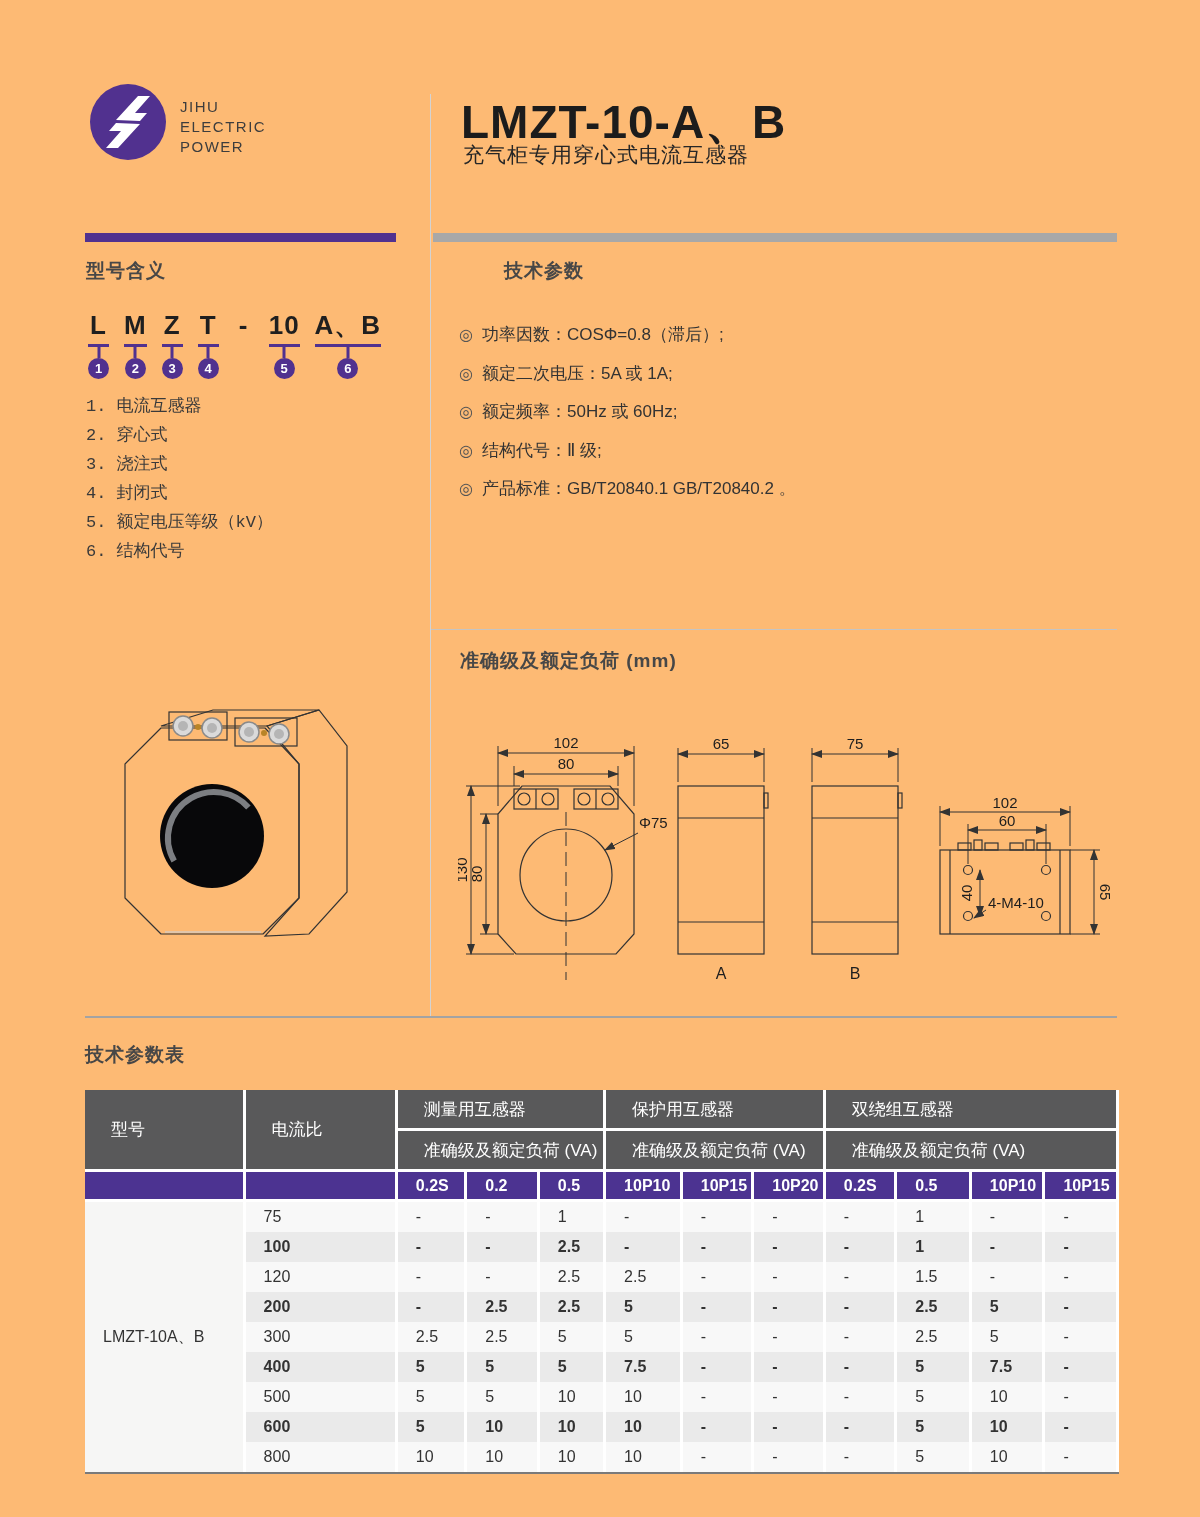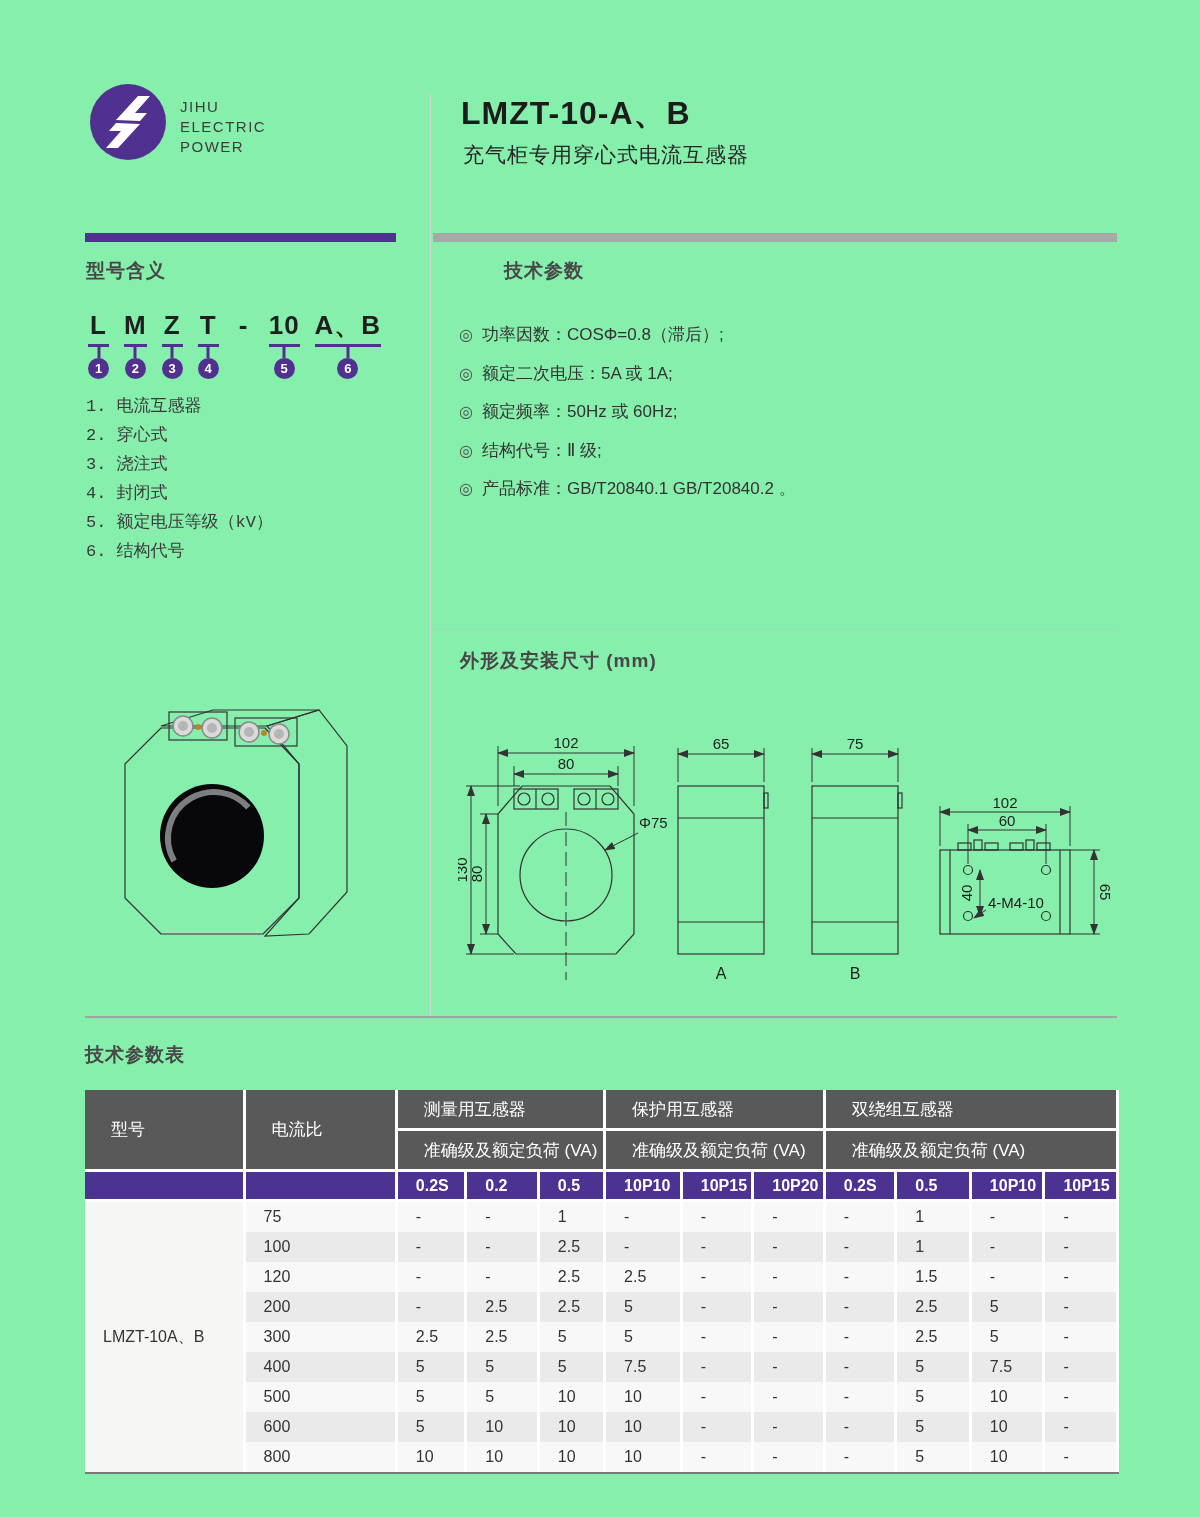--- a/index.html
+++ b/index.html
@@ -1,25 +1,25 @@
 <!DOCTYPE html>
 <html><head>
 <meta charset="utf-8">
 <style>
   * { margin:0; padding:0; box-sizing:border-box; }
   html,body { background:#ffffff; }
   body { font-family:"Liberation Sans","DejaVu Sans",sans-serif; color:#333; }
-  .page { position:relative; width:1200px; height:1517px; background:#86efac; overflow:hidden; }
+  .page { position:relative; width:1200px; height:1517px; background:#fdba74; overflow:hidden; }
 
   
   .logo-svg { position:absolute; left:90px; top:84px; }
   .logo-text { position:absolute; left:180px; top:97px; font-size:15px; line-height:20px;
                letter-spacing:1.5px; color:#3d3d3d; font-weight:500; }
   .v-divider { position:absolute; left:430px; top:94px; width:1px; height:922px; background:#d3d3d3; }
-  .doc-title { position:absolute; left:461px; top:92px; font-size:32px; font-weight:800;
+  .doc-title { position:absolute; left:461px; top:92px; font-size:46px; font-weight:800;
                color:#1c1c1c; letter-spacing:1px; }
   .doc-subtitle { position:absolute; left:463px; top:141px; font-size:21px; color:#262626; letter-spacing:1px; }
   .bar { position:absolute; top:233px; height:9px; }
   .bar.purple { left:85px; width:311px; background:#51318f; }
   .bar.gray   { left:433px; width:684px; background:#a8a8a8; }
 
   .sec-heading { position:absolute; font-size:19px; font-weight:700; color:#474747; letter-spacing:1px; }
 
   
   .code-row { position:absolute; left:88px; top:310px; display:flex; gap:15px; align-items:flex-start; }
@@ -52,21 +52,21 @@
   .table-wrap { position:absolute; left:85px; top:1090px; border-bottom:2px solid #7a7a7a; }
   table.spec { border-collapse:separate; border-spacing:0; table-layout:fixed; width:1034px; }
   table.spec th, table.spec td { text-align:left; vertical-align:middle; }
   .hd { background:#59595a; color:#fff; font-size:17px; font-weight:400; padding-left:26px;
         height:41px; border-right:3px solid #fff; border-bottom:3px solid #fff; }
   .hp { background:#4c3391; color:#fff; font-size:16px; font-weight:700; padding-left:18px;
         height:30px; border-right:3px solid #fff; border-bottom:3px solid #fff; }
   table.spec td { font-size:16px; color:#333; padding-left:18px; height:30px; border-right:3px solid #fff; }
   td.model-cell { background:#f6f6f5; }
   tr.r-even td { background:#f8f8f8; }
-  tr.r-odd  td { background:#eaeaea; }
+  tr.r-odd  td { background:#eaeaea;font-weight:bold; }
   tr.r-even td.model-cell, tr.r-odd td.model-cell { background:#f6f6f5; }
 </style>
 </head>
 <body>
 
 <div class="page">
 
   <svg class="logo-svg" width="76" height="76" viewBox="0 0 76 76">
     <circle cx="38" cy="38" r="38" fill="#51318f"></circle>
     <path d="M26,36 L48,12 L60,12 L45,29 L57,29 L50,37 Z" fill="#ffffff"></path>
@@ -133,21 +133,21 @@
   <ul class="tp-list">
       <li><span class="bul">◎</span><span class="txt">功率因数：COSΦ=0.8（滞后）;</span></li>
       <li><span class="bul">◎</span><span class="txt">额定二次电压：5A 或 1A;</span></li>
       <li><span class="bul">◎</span><span class="txt">额定频率：50Hz 或 60Hz;</span></li>
       <li><span class="bul">◎</span><span class="txt">结构代号：Ⅱ 级;</span></li>
       <li><span class="bul">◎</span><span class="txt">产品标准：GB/T20840.1 GB/T20840.2 。</span></li>
     </ul>
 
   <div class="h-line-1"></div>
 
-  <div class="sec-heading" style="left:460px; top:648px;">外形及安装尺寸 (mm)</div>
+  <div class="sec-heading" style="left:460px; top:648px;">准确级及额定负荷 (mm)</div>
 
   <svg class="drw" style="left:95px; top:684px;" width="255" height="284" viewBox="0 0 255 284">
     <defs>
       <radialGradient id="gRed" cx="45%" cy="40%" r="75%">
         <stop offset="0%" stop-color="#e24238"></stop>
           <stop offset="70%" stop-color="#d02f28"></stop>
           <stop offset="100%" stop-color="#b3241e"></stop>
       </radialGradient>
       <linearGradient id="gSide" x1="0" y1="0" x2="1" y2="0">
         <stop offset="0%" stop-color="#111113"></stop>

